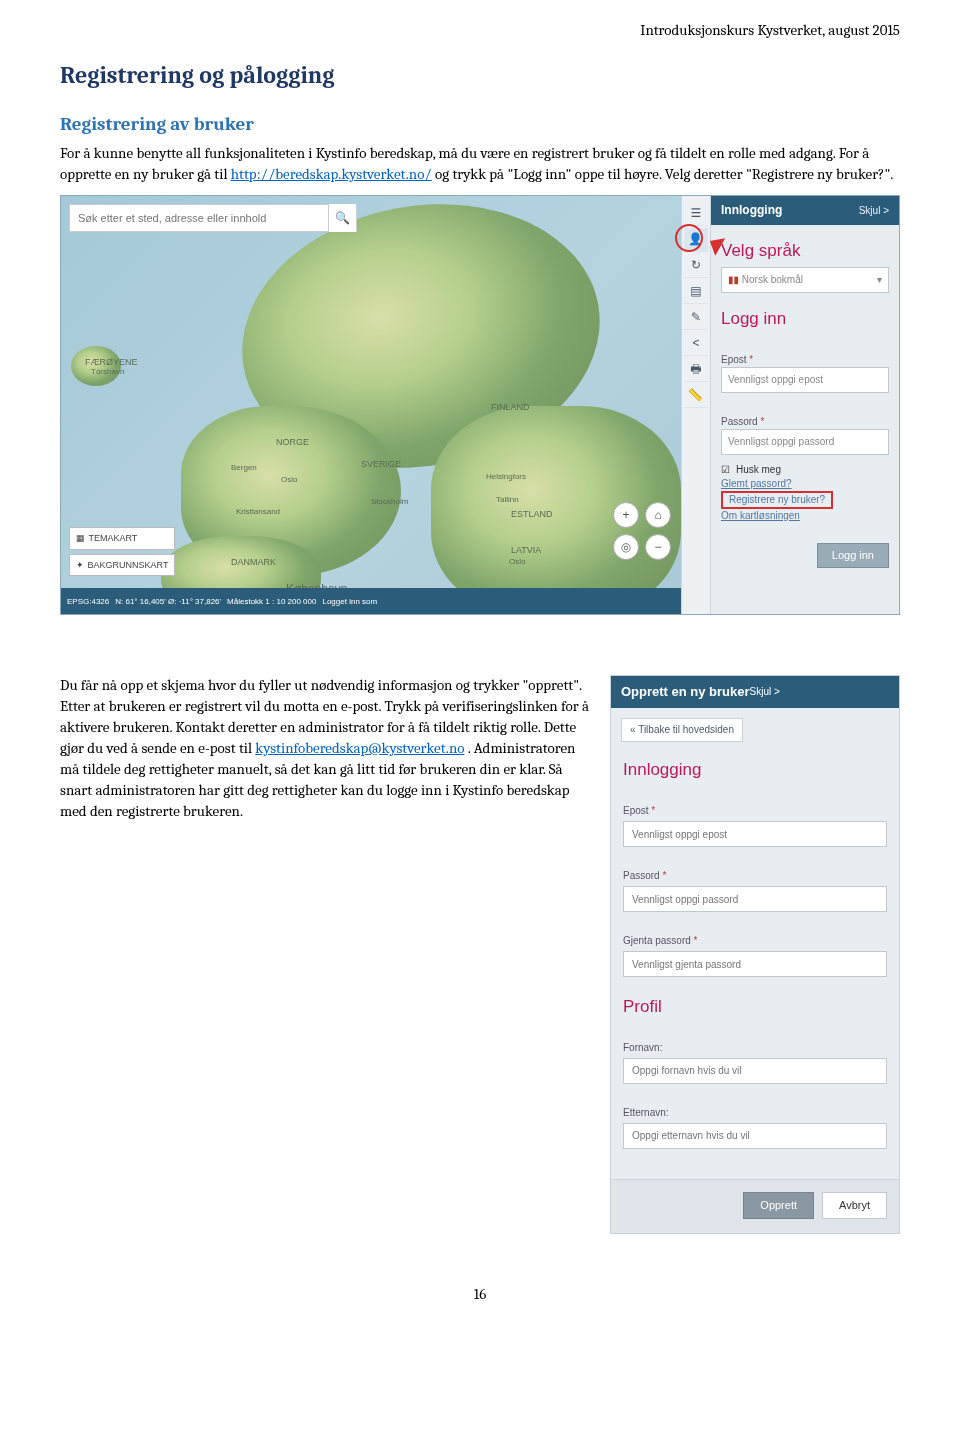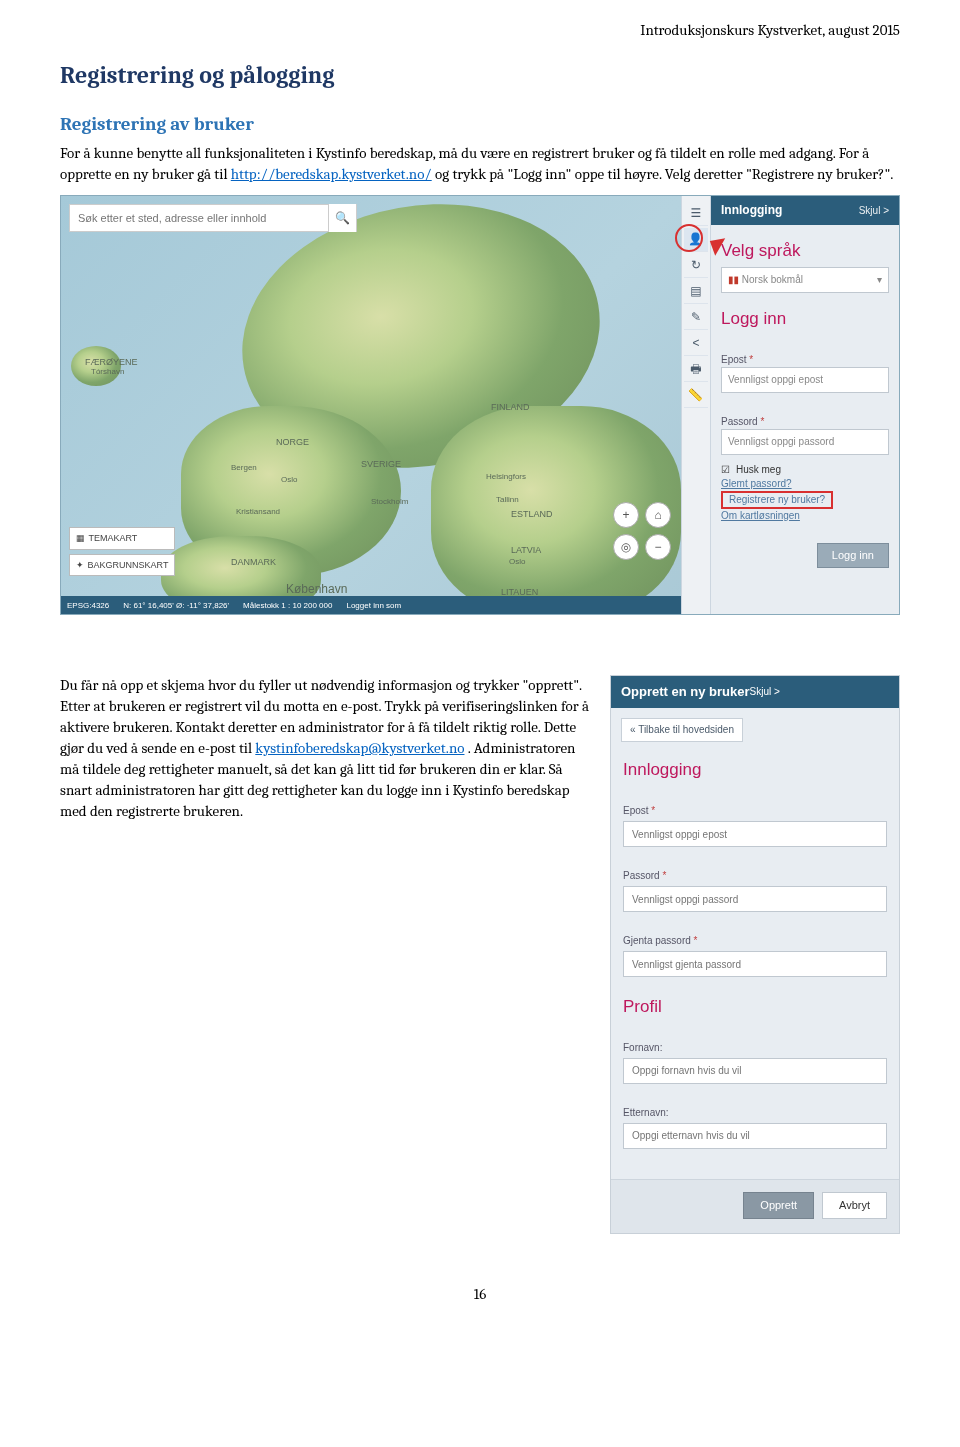--- a/index.html
+++ b/index.html
@@ -108,23 +108,23 @@
     grid-template-rows: 26px 26px;
     gap: 6px;
   }
   .ctrl-circle {
     width: 26px; height: 26px;
     background: #fff; border: 1px solid #aaa; border-radius: 50%;
     display:flex;align-items:center;justify-content:center;
     font-size: 12px; color:#555;
   }
   .status-bar {
-    position: absolute; left:0; bottom:0; width: 620px; height: 18px;
+    position: absolute; left:0; bottom:0; width: 620px; height: 26px;
     background: #2b5d7b; color:#fff; font-size: 8px;
-    display:flex; align-items:center; padding: 0 6px; gap: 14px;
+    display:flex; align-items:center; padding: 0 6px; gap: 6px;
   }
   .attrib-bar {
     position: absolute; left:0; bottom:18px; width: 620px; height: 14px;
     text-align: right; font-size: 8px; color:#eee;
     background: rgba(30,60,80,0.6); padding: 1px 6px;
   }
   
   .toolbar {
     position: absolute;
     left: 620px; top: 0;

